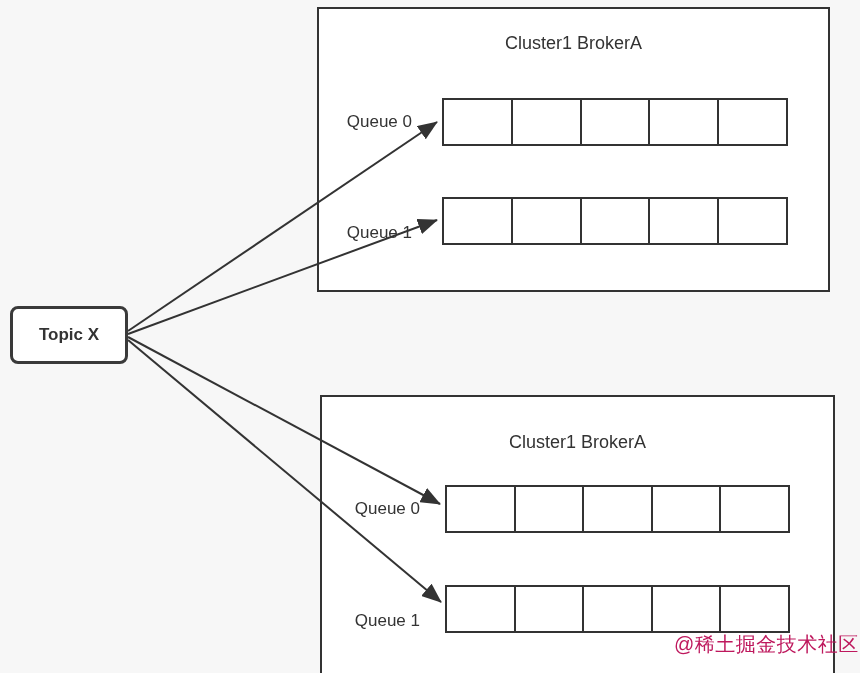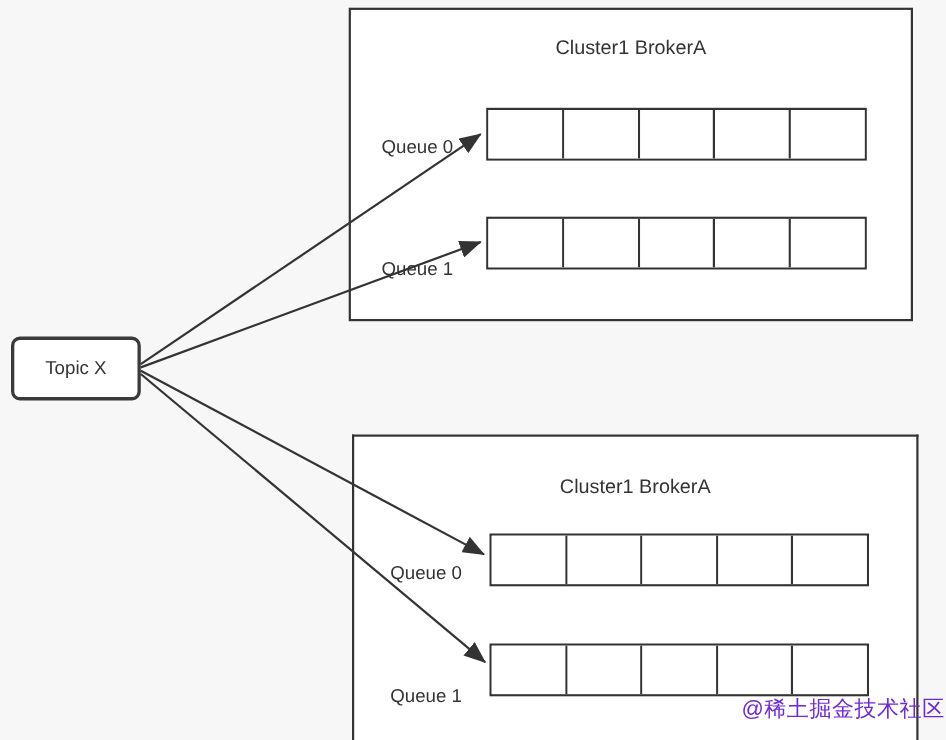--- a/index.html
+++ b/index.html
@@ -16,20 +16,21 @@
   .topic-box {
     position: absolute; left: 10px; top: 306px;
     width: 118px; height: 58px;
     background: #ffffff;
     border: 3px solid #3a3a3a;
     border-radius: 8px;
     box-sizing: border-box;
     display: flex; align-items: center; justify-content: center;
     font-size: 17px;
     z-index: 3;
+    font-weight: bold;
   }
 
   
   .broker {
     position: absolute;
     background: #ffffff;
     border: 2px solid #333333;
     box-sizing: border-box;
     z-index: 1;
   }
@@ -45,21 +46,20 @@
   }
   .broker-a .broker-title { top: 25px; }
   .broker-b .broker-title { top: 36px; }
 
   .queue-label {
     position: absolute;
     font-size: 17px;
     line-height: 18px;
     text-align: right;
     color: #333333;
-    margin-top: 12px;
   }
   .broker-a .queue-label { left: 8px; width: 85px; }
   .broker-b .queue-label { left: 8px; width: 90px; }
   .queue-label.q0 { top: 104px; }
   .queue-label.q1 { top: 215px; }
   .broker-b .queue-label.q0 { top: 103px; }
 
   .queue-row {
     position: absolute; left: 123px;
     height: 48px;
@@ -87,21 +87,21 @@
     width: 860px; height: 673px;
     z-index: 2;
     pointer-events: none;
   }
 
   .watermark {
     position: absolute;
     left: 674px; top: 631px;
     font-size: 20px;
     letter-spacing: 0.5px;
-    color: #6d28d9;
+    color: #be185d;
     z-index: 4;
     white-space: nowrap;
   }
 </style>
 </head>
 <body>
 
 <div class="canvas">
 
   <div class="broker broker-a">

